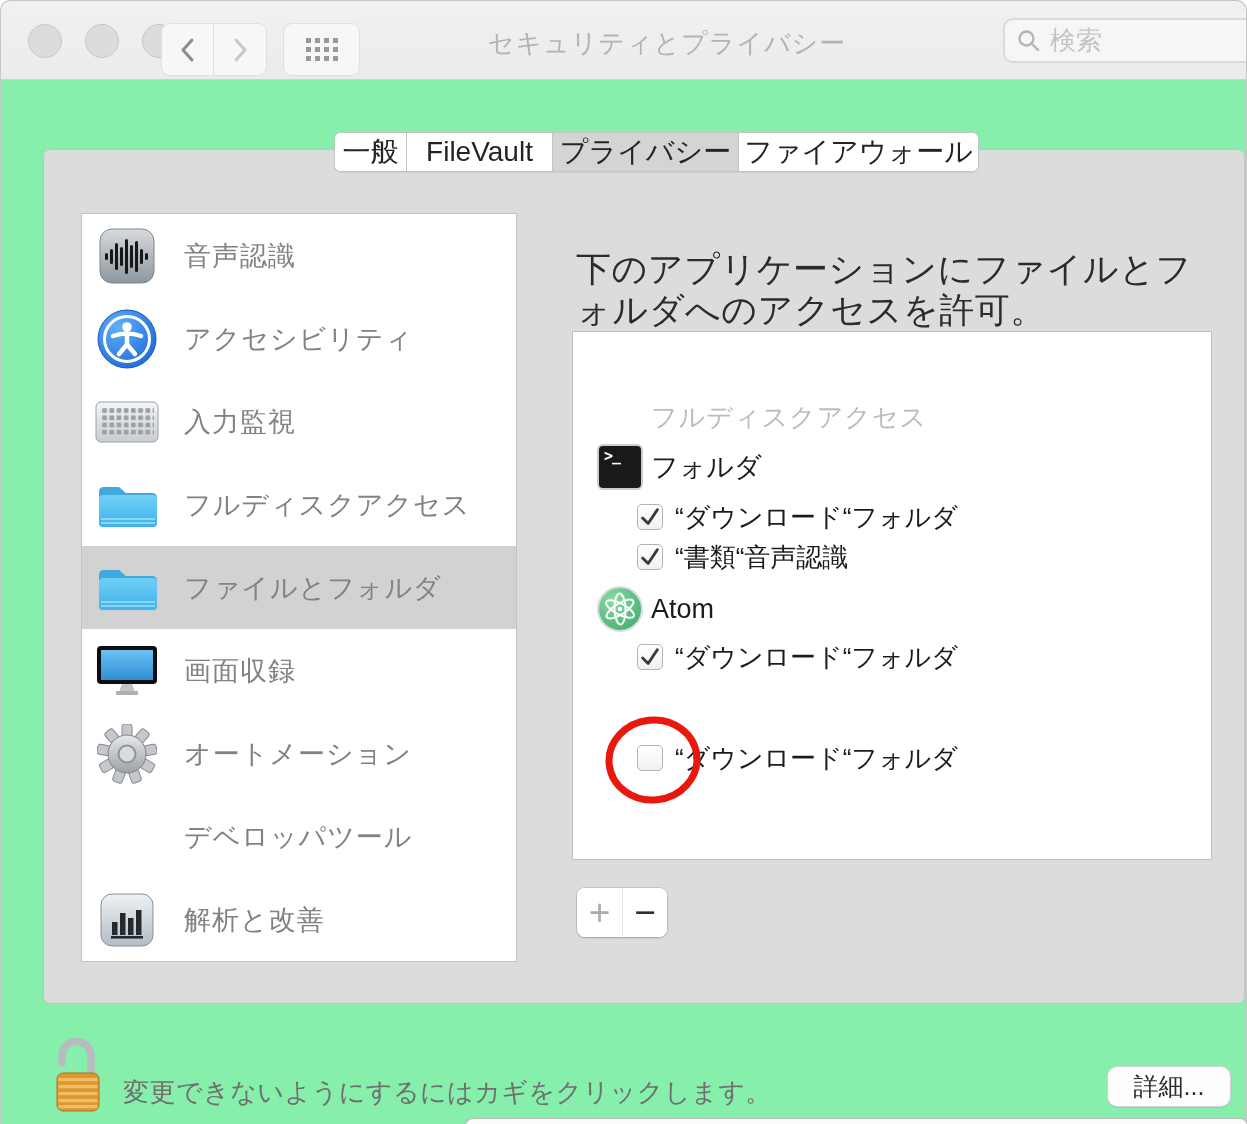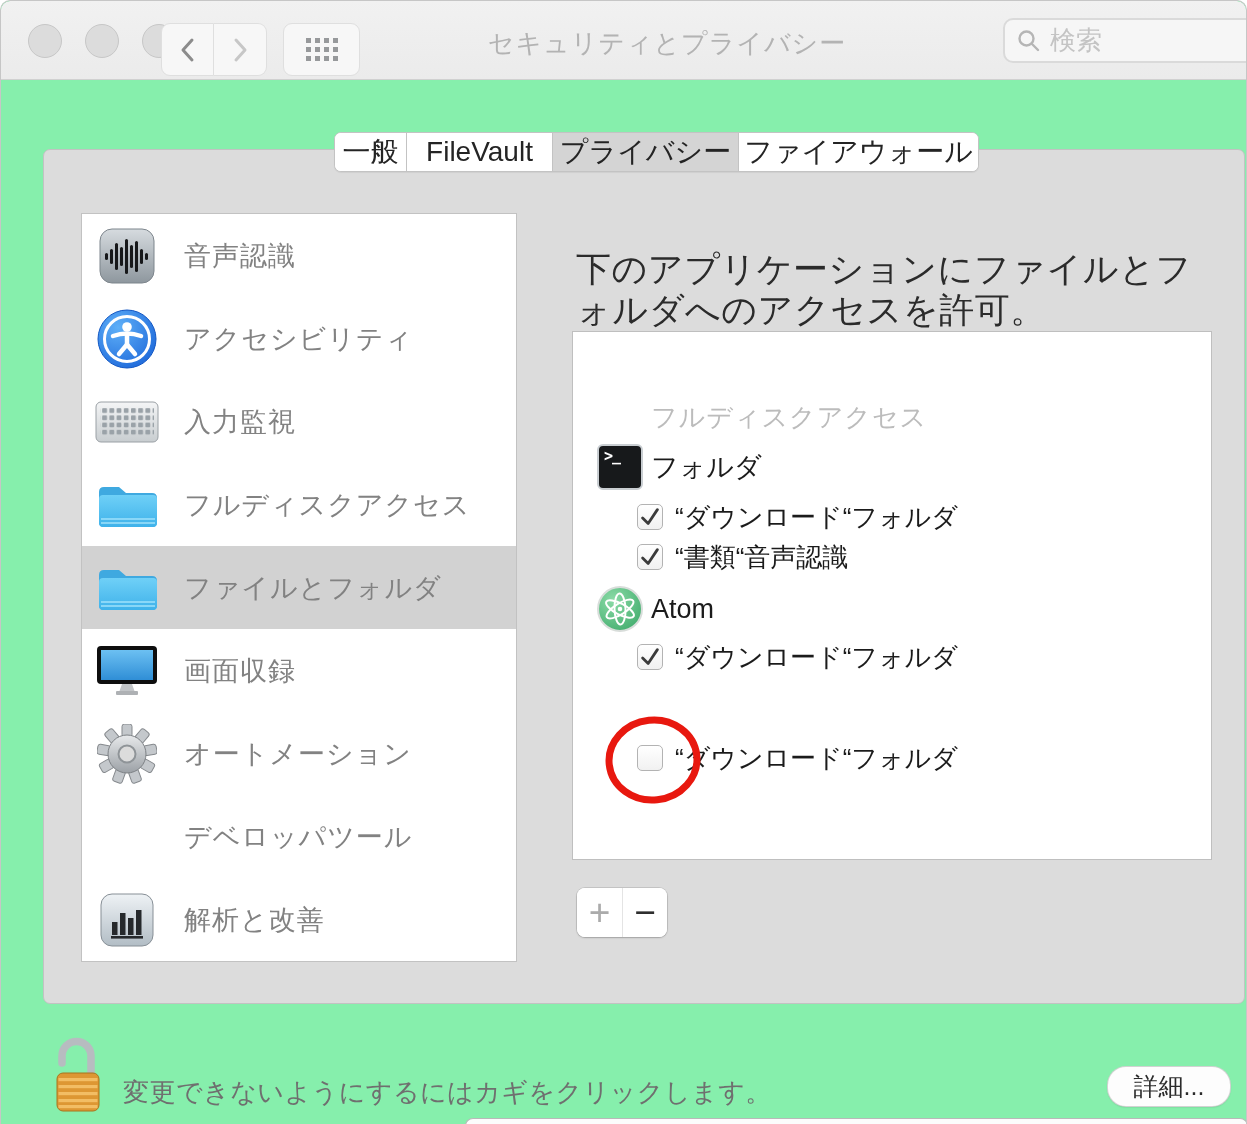--- a/index.html
+++ b/index.html
@@ -69,21 +69,21 @@
   .addrm{position:absolute;left:576px;top:887px;display:flex;background:#fff;border-radius:8px;
     box-shadow:0 0 0 1px rgba(0,0,0,0.10),0 1px 2px rgba(0,0,0,0.18);overflow:hidden;}
   .addrm .btn{width:45px;height:49px;display:flex;align-items:center;justify-content:center;
     font-size:37px;background:#fff;}
   .addrm .btn.minus{border-left:1px solid #e4e4e4;color:#2e2e2e;}
   .addrm .btn.plus{color:#ababab;}
   
   .lockbtn{position:absolute;left:44px;top:1034px;width:70px;height:84px;cursor:pointer;}
   .locktext{position:absolute;left:122px;top:1074px;font-size:26px;color:#6f6f6f;letter-spacing:0.5px;}
   .details{position:absolute;left:1107px;top:1066px;width:122px;height:39px;background:#fdfdfd;
-    border-radius:18px;box-shadow:0 0 0 1px #d2d2d2,0 1px 2px rgba(0,0,0,0.2);
+    border-radius:9px;box-shadow:0 0 0 1px #d2d2d2,0 1px 2px rgba(0,0,0,0.2);
     display:flex;align-items:center;justify-content:center;font-size:25px;color:#2b2b2b;}
   .bgwindow{position:absolute;left:464px;top:1117px;width:783px;height:8px;background:#fcfcfc;
     border:1px solid #b9b9b9;border-bottom:none;border-radius:9px 9px 0 0;z-index:6;}
   
   .term{width:46px;height:46px;background:#17191b;border:2px solid #c9ced2;border-radius:6px;
     position:relative;}
   .term span{position:absolute;left:5px;top:1px;color:#fff;font:bold 15px "DejaVu Sans Mono",monospace;letter-spacing:-1px;}
   svg{display:block;}
 </style>
 </head>

